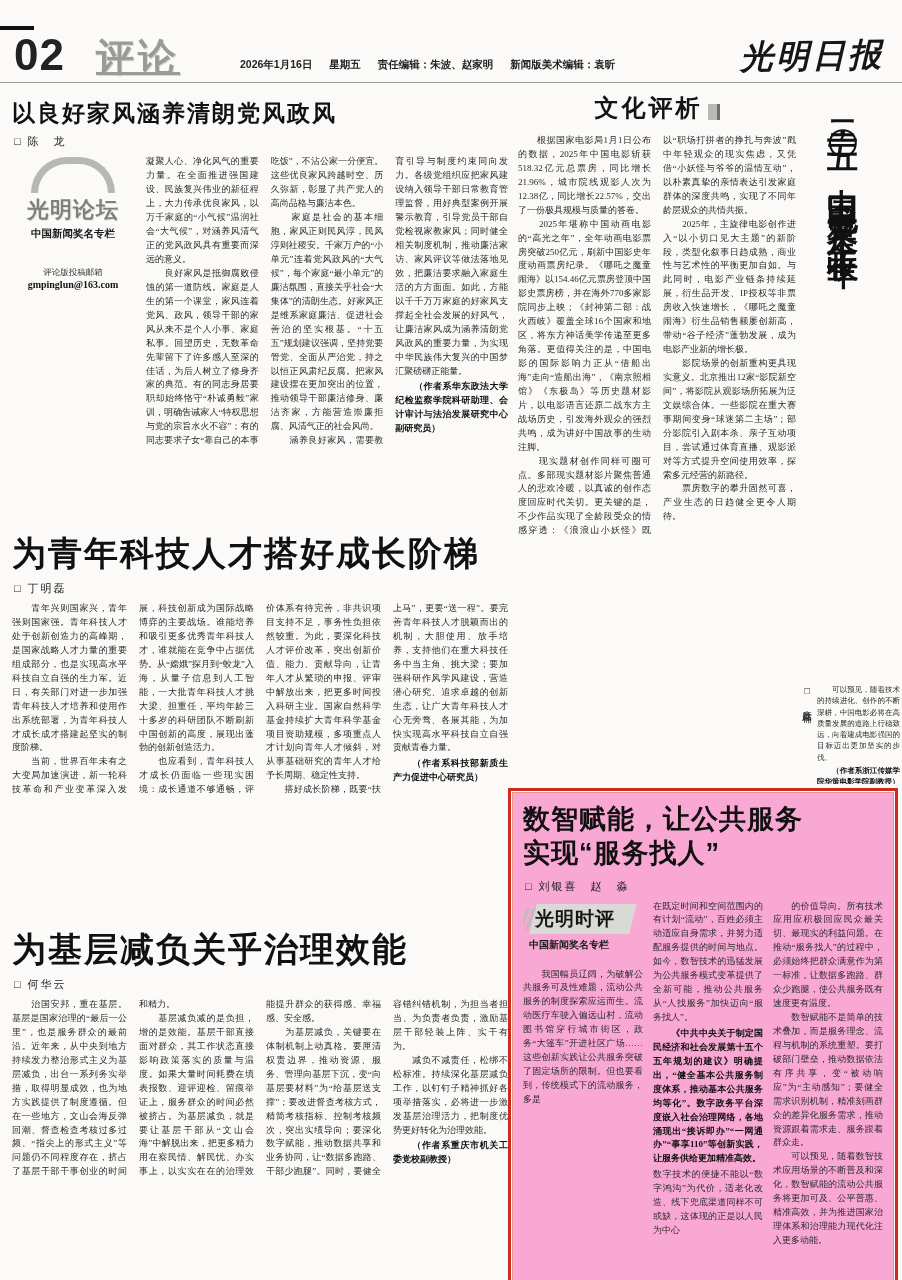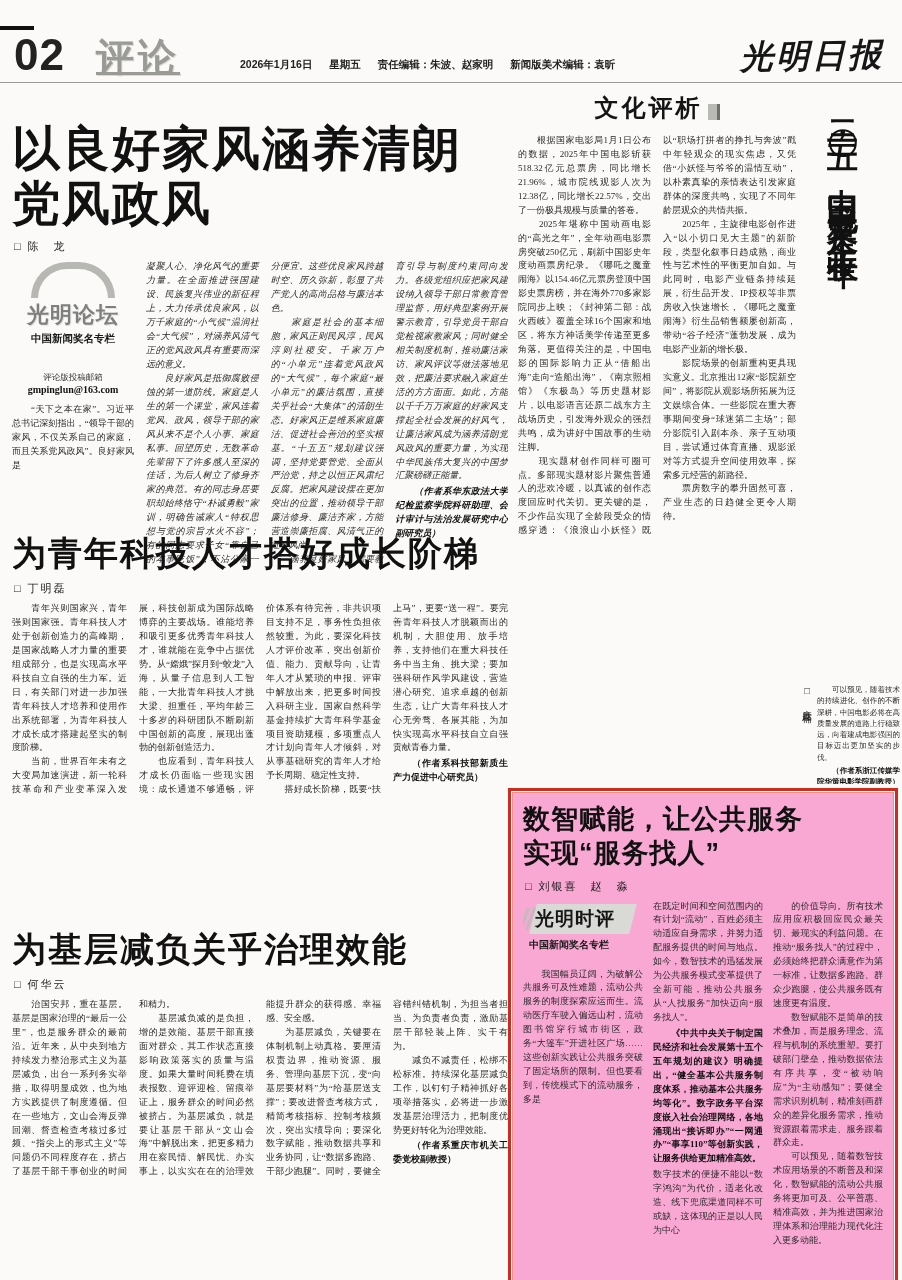--- a/index.html
+++ b/index.html
@@ -20,24 +20,24 @@
   .hdr-rule { position:absolute; left:0; top:82px; width:902px; height:1px; background:#9a9a96; }
 
   
   .headline { font-weight:900; color:#111; font-family:"Liberation Sans","DejaVu Sans",sans-serif; letter-spacing:2px; line-height:1.15; }
   .byline { font-size:11px; color:#222; margin:8px 0 6px 2px; letter-spacing:2px; }
   .bodytxt { font-size:9px; line-height:1.55; text-align:justify; color:#2a2a2a; white-space:pre-wrap; }
   .attrib { font-size:9px; line-height:1.55; font-weight:700; text-align:justify; color:#111; white-space:pre-wrap; margin-top:2px; }
 
   
   .art1 { position:absolute; left:12px; top:100px; width:496px; height:428px; }
-  .art1 .headline { font-size:48px;margin-top:21px; }
+  .art1 .headline { font-size:23px; }
   .art1-content { display:flex; gap:12px; height:332px; overflow:hidden; margin-top:4px; }
-  .art1-left { width:122px; display:flex; flex-direction:column; }
-  .art1-rest { flex:1; column-count:3; column-gap:12px; height:332px; overflow:hidden;font-style:italic; }
+  .art1-left { width:122px; display:flex; flex-direction:row; }
+  .art1-rest { flex:1; column-count:3; column-gap:12px; height:332px; overflow:hidden; }
 
   .forum-badge { width:122px; text-align:center; padding-top:2px; margin-bottom:8px; }
   .forum-arc { width:84px; height:36px; margin:0 auto 2px; border:7px solid #b7b7b3; border-bottom:none; border-radius:90px 90px 0 0; }
   .forum-title { font-size:22px; font-weight:900; color:#7f7f7e; letter-spacing:1px; font-family:"Liberation Sans",sans-serif; text-shadow:1px 1px 0 #e2e2de; }
   .forum-sub { font-size:10.5px; font-weight:700; color:#1a1a1a; margin-top:2px; font-family:"Liberation Sans",sans-serif; }
   .forum-mail-label { font-size:8.5px; font-weight:400; color:#333; margin-top:26px; }
   .forum-email { font-size:10px; font-weight:700; color:#111; font-family:Liberation Serif, serif; }
   .art1-col1 { flex:1; overflow:hidden; }
 
   

